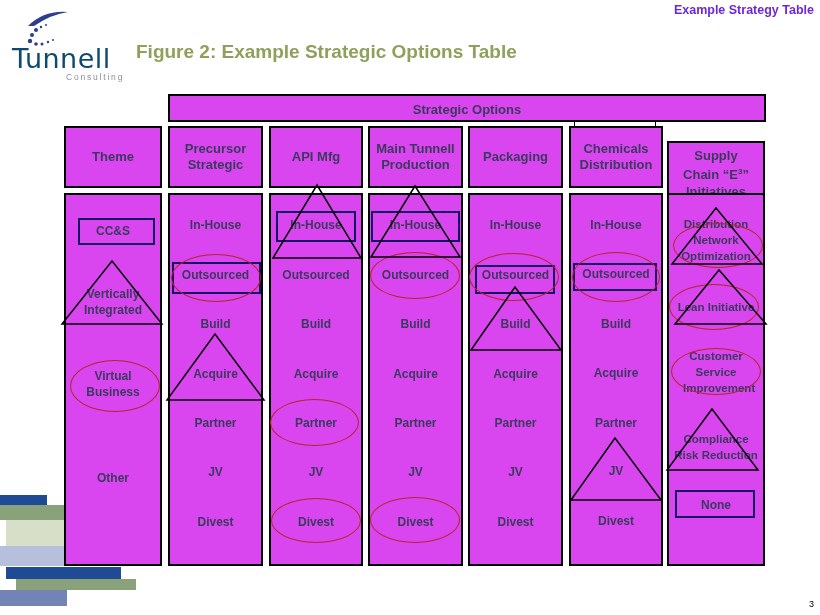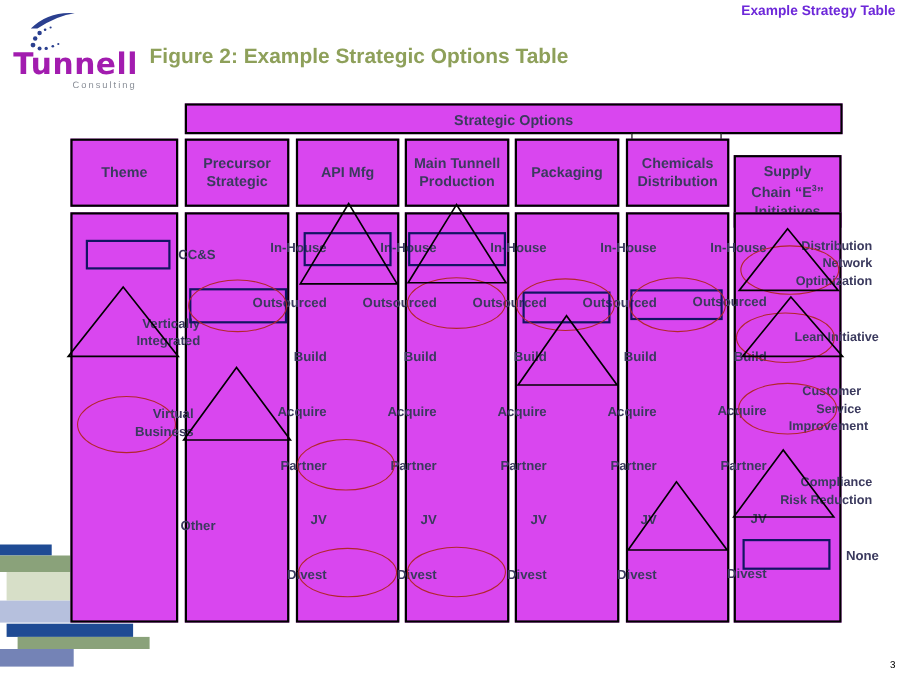--- a/index.html
+++ b/index.html
@@ -1,26 +1,26 @@
 <!DOCTYPE html>
 <html><head>
 <meta charset="utf-8">
 <style>
   html, body { margin:0; padding:0; background:#fff; }
   body { width:820px; height:615px; position:relative; overflow:hidden; font-family:"Liberation Sans", sans-serif; }
   .abs { position:absolute; }
   .hdr-title { right:6px; top:3px; font-size:12.5px; font-weight:bold; color:#6d28d9; }
   .fig-title { left:136px; top:41px; font-size:19px; font-weight:bold; color:#8ea05a; }
-  .logo-word { left:12px; top:43px; font-size:27px; color:#a21caf; letter-spacing:0.5px; font-family:"DejaVu Sans", sans-serif; font-weight:700; }
+  .logo-word { left:12px; top:43px; font-size:27px; color:#0c4a6e; letter-spacing:0.5px; font-family:"DejaVu Sans", sans-serif; font-weight:400; }
   .logo-sub { left:66px; top:72px; font-size:8.5px; color:#8a8f98; letter-spacing:1.8px; }
   .box { position:absolute; border:2px solid #000; background:#d946ef; box-sizing:border-box; }
   .head { display:flex; align-items:center; justify-content:center; text-align:center; font-weight:bold; font-size:13px; color:#3b3a5e; line-height:16px; }
   .opt-bar { left:168px; top:94px; width:598px; height:28px; }
   .opt-bar span { position:absolute; left:0; right:0; top:6px; text-align:center; font-weight:bold; font-size:13px; color:#3b3a5e; }
-  .cell { position:absolute; font-weight:bold; font-size:12px; color:#3b3a5e; text-align:right; line-height:16px; white-space:nowrap;margin-left:34px; }
+  .cell { position:absolute; font-weight:bold; font-size:12px; color:#3b3a5e; text-align:center; line-height:16px; white-space:nowrap; }
   .rect { position:absolute; border:2px solid #121463; box-sizing:border-box; }
   .ellipse { position:absolute; border:1.5px solid #b3262b; border-radius:50%; box-sizing:border-box; }
   svg.tri { position:absolute; overflow:visible; }
   .pg { right:6px; bottom:6px; font-size:9px; color:#000; }
   .bar { position:absolute; }
 </style>
 </head>
 <body>
 
 <div class="abs hdr-title">Example Strategy Table</div>

